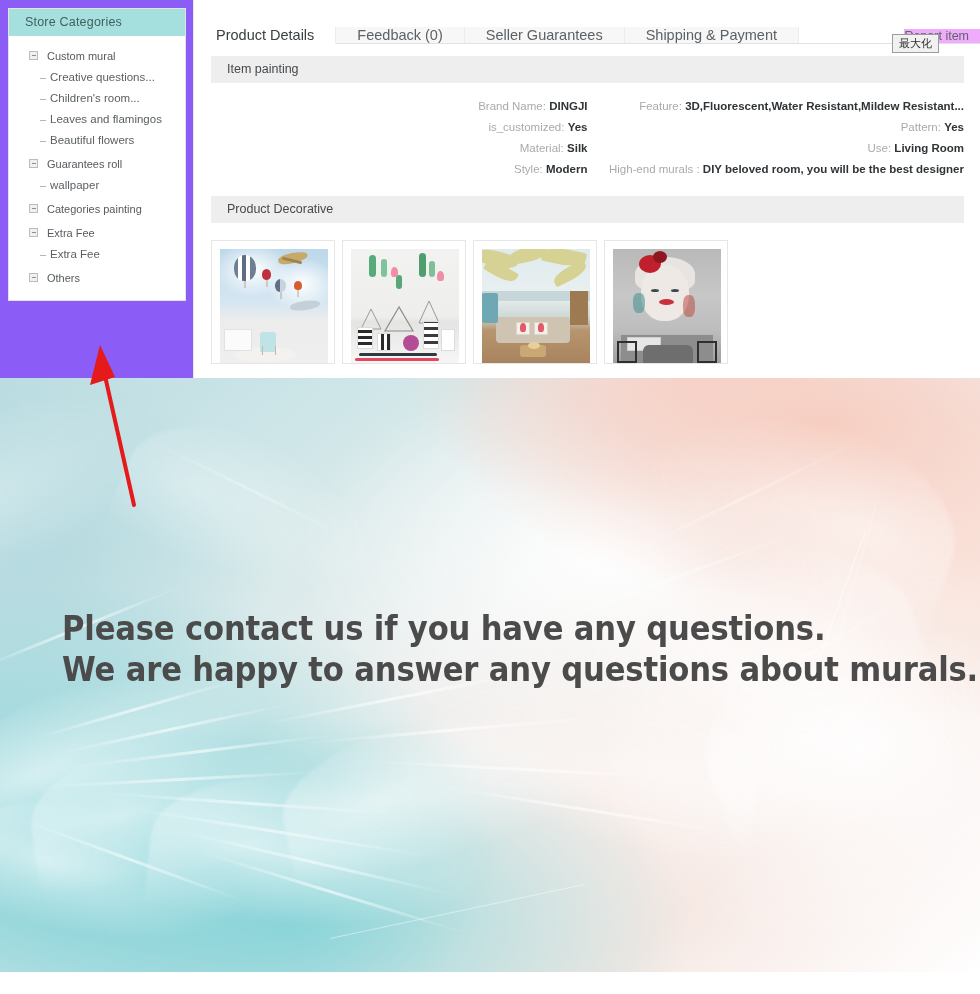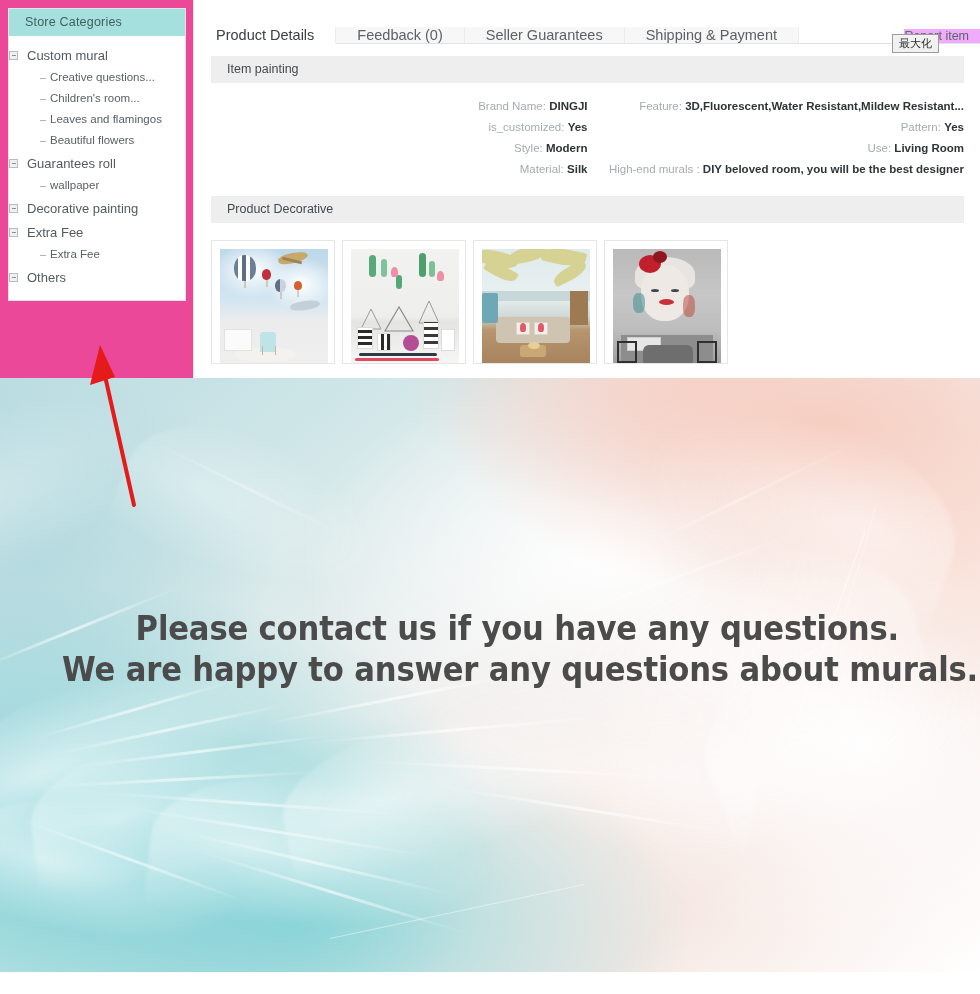--- a/index.html
+++ b/index.html
@@ -27,21 +27,21 @@
     background: #ffffff;
     overflow: hidden;
   }
 
   
   .sidebar {
     position: absolute;
     left: 0; top: 0;
     width: 194px;
     height: 378px;
-    background: #ec4899;
+    background: #8b5cf6;
     border-right: 1px solid #e6e6e6;
   }
 
   .panel {
     position: absolute;
     left: 8px;
     width: 178px;
     background: #ffffff;
     border: 1px solid #e3e3e3;
   }
@@ -57,21 +57,22 @@
     padding-left: 16px;
     letter-spacing: .2px;
   }
 
   .panel-body { padding: 9px 0 12px 0; }
 
   .tree-item {
     display: flex;
     align-items: center;
     height: 21px;
-    font-size: 13px;
+    padding-left: 20px;
+    font-size: 11px;
     color: #555a5e;
     cursor: pointer;
   }
   .tree-item.top { margin-top: 3px; }
   .tree-item.top.first { margin-top: 0; }
 
   .expander {
     width: 9px; height: 9px;
     border: 1px solid #b9bdc0;
     background: #eef1f2;
@@ -303,21 +304,20 @@
   .blanket{position:absolute; left:30px; bottom:0; width:50px;height:20px;background:#6e6e6e;border-radius:6px 6px 0 0;}
 
   
   .banner {
     position: absolute;
     left: 0; top: 378px;
     width: 980px;
     height: 594px;
     overflow: hidden;
     background: #cfe7e8;
-    text-align: right;
   }
   .banner-bg {
     position: absolute;
     inset: 0;
     background:
       
       radial-gradient(ellipse 55% 42% at 84% 8%,  rgba(247,205,192,0.95) 0%, rgba(247,205,192,0) 70%),
       radial-gradient(ellipse 40% 30% at 70% 2%,  rgba(246,214,206,0.9) 0%, rgba(246,214,206,0) 72%),
       radial-gradient(ellipse 45% 40% at 98% 30%, rgba(250,228,220,0.95) 0%, rgba(250,228,220,0) 70%),
       
@@ -415,21 +415,21 @@
           <div class="tree-item top">
             <span class="expander"></span>
             <span>Guarantees roll</span>
           </div>
           <div class="tree-sub">
             <span>wallpaper</span>
           </div>
 
           <div class="tree-item top">
             <span class="expander"></span>
-            <span>Decorative painting</span>
+            <span>Categories painting</span>
           </div>
 
           <div class="tree-item top">
             <span class="expander"></span>
             <span>Extra Fee</span>
           </div>
           <div class="tree-sub">
             <span>Extra Fee</span>
           </div>
 
@@ -477,26 +477,26 @@
         <div class="spec-col left">
           <div class="spec-row">
             <span>Brand Name:</span>
             <b>DINGJI</b>
           </div>
           <div class="spec-row">
             <span>is_customized:</span>
             <b>Yes</b>
           </div>
           <div class="spec-row">
+            <span>Material:</span>
+            <b>Silk</b>
+          </div>
+          <div class="spec-row">
             <span>Style:</span>
             <b>Modern</b>
-          </div>
-          <div class="spec-row">
-            <span>Material:</span>
-            <b>Silk</b>
           </div>
         </div>
         <div class="spec-col right">
           <div class="spec-row">
             <span>Feature:</span>
             <b>3D,Fluorescent,Water Resistant,Mildew Resistant...</b>
           </div>
           <div class="spec-row">
             <span>Pattern:</span>
             <b>Yes</b>

